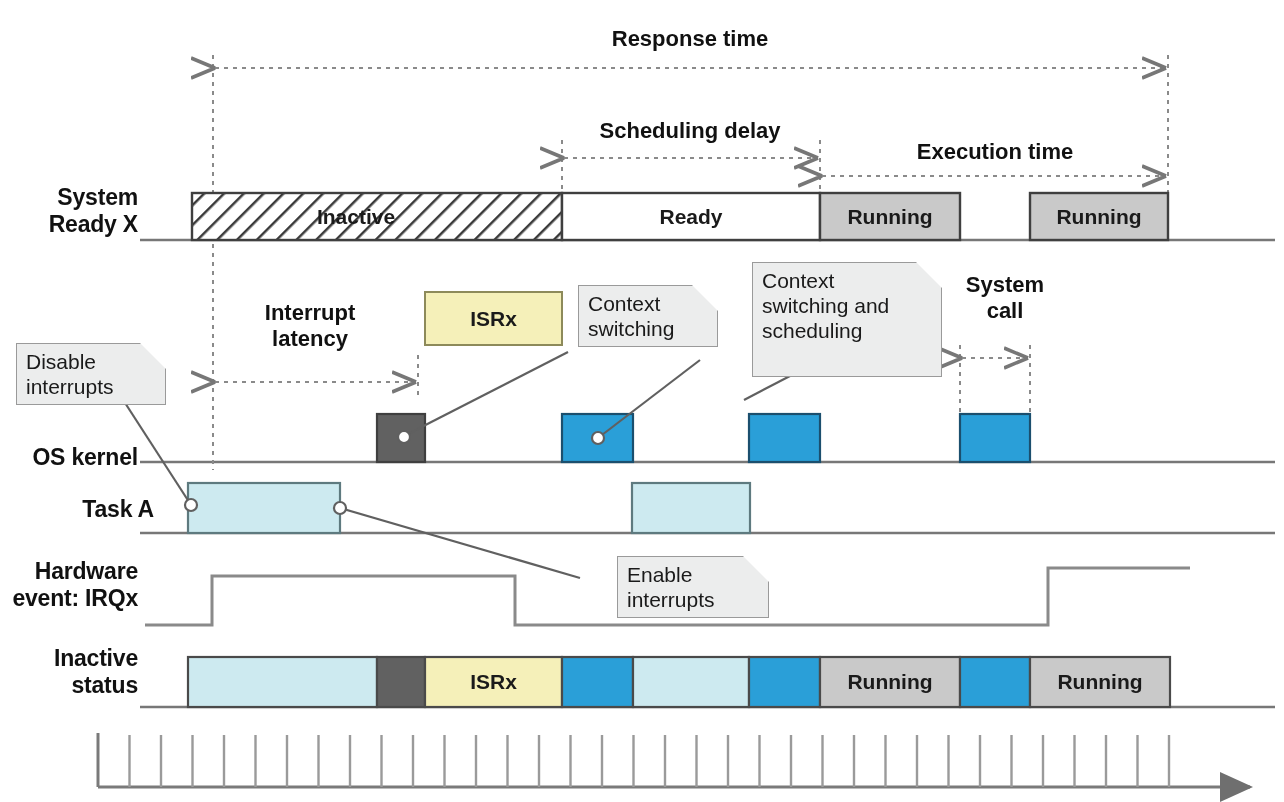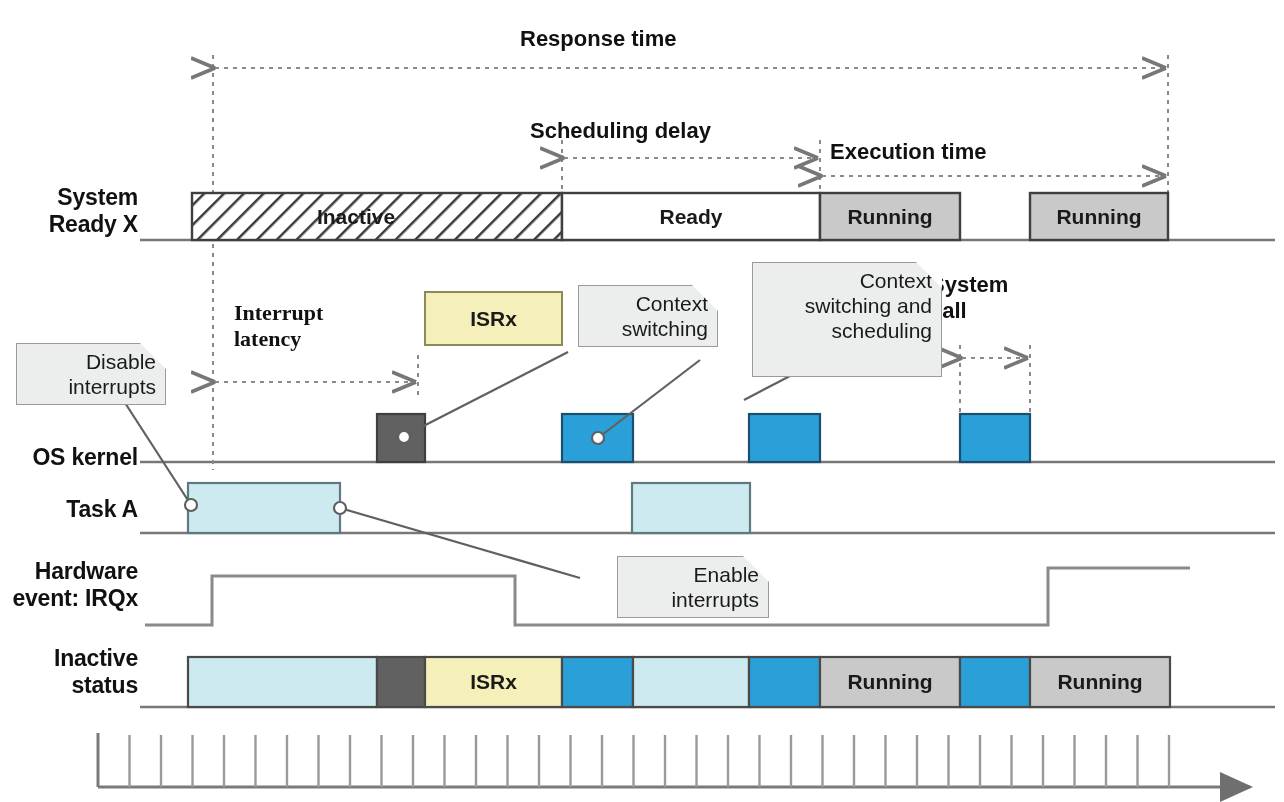--- a/index.html
+++ b/index.html
@@ -10,30 +10,30 @@
   }
   #stage{position:absolute;inset:0;}
   svg.layer{position:absolute;left:0;top:0;width:1284px;height:802px;}
 
   .rowlabel{
     position:absolute;font-weight:bold;font-size:23px;line-height:27px;
     color:#111;letter-spacing:-0.2px;text-align:right;
   }
   .measlabel{
     position:absolute;font-weight:bold;font-size:22px;line-height:26px;color:#111;
-    text-align:left;white-space:nowrap;
+    text-align:center;white-space:nowrap;
   }
   .blocktext{
     position:absolute;font-weight:bold;font-size:21px;color:#1a1a1a;
     display:flex;align-items:center;justify-content:center;pointer-events:none;
   }
   .note{
     position:absolute;background:#eceded;border:1.6px solid #9a9a9a;
     font-size:21px;line-height:25px;color:#1a1a1a;
-    padding:5px 9px 6px 9px;box-sizing:border-box;text-align:right;
+    padding:5px 9px 6px 9px;box-sizing:border-box;
   }
   .note .foldtri{
     position:absolute;right:-1px;top:-1px;width:0;height:0;
     border-left:26px solid transparent;border-top:26px solid #ffffff;
   }
 </style>
 </head>
 <body>
 
 <div id="stage">
@@ -168,39 +168,39 @@
     </g>
   </svg>
 
   <div class="rowlabel" style="left:0px;top:184px;width:138px;">
     <div>System</div>
     <div>Ready X</div>
   </div>
 
   <div class="rowlabel" style="left:-10px;top:444px;width:148px;">OS kernel</div>
 
-  <div class="rowlabel" style="left:0px;top:496px;width:138px;">Task A</div>
+  <div class="rowlabel" style="left:16px;top:496px;width:138px;">Task A</div>
 
   <div class="rowlabel" style="left:-16px;top:558px;width:154px;">
     <div>Hardware</div>
     <div>event: IRQx</div>
   </div>
 
   <div class="rowlabel" style="left:0px;top:645px;width:138px;">
     <div>Inactive</div>
     <div>status</div>
   </div>
 
   <div class="measlabel" style="left:520px;top:26px;width:340px;">Response time</div>
 
   <div class="measlabel" style="left:530px;top:118px;width:320px;">Scheduling delay</div>
 
   <div class="measlabel" style="left:830px;top:139px;width:330px;">Execution time</div>
 
-  <div class="measlabel" style="left:234px;top:300px;width:200px;font-family:Liberation Serif, serif;">
+  <div class="measlabel" style="left:210px;top:300px;width:200px;">
     <div>Interrupt</div>
     <div>latency</div>
   </div>
 
   <div class="measlabel" style="left:930px;top:272px;width:150px;">
     <div>System</div>
     <div>call</div>
   </div>
 
   <div class="blocktext" style="left:192px;top:193px;width:328px;height:47px;">Inactive</div>

